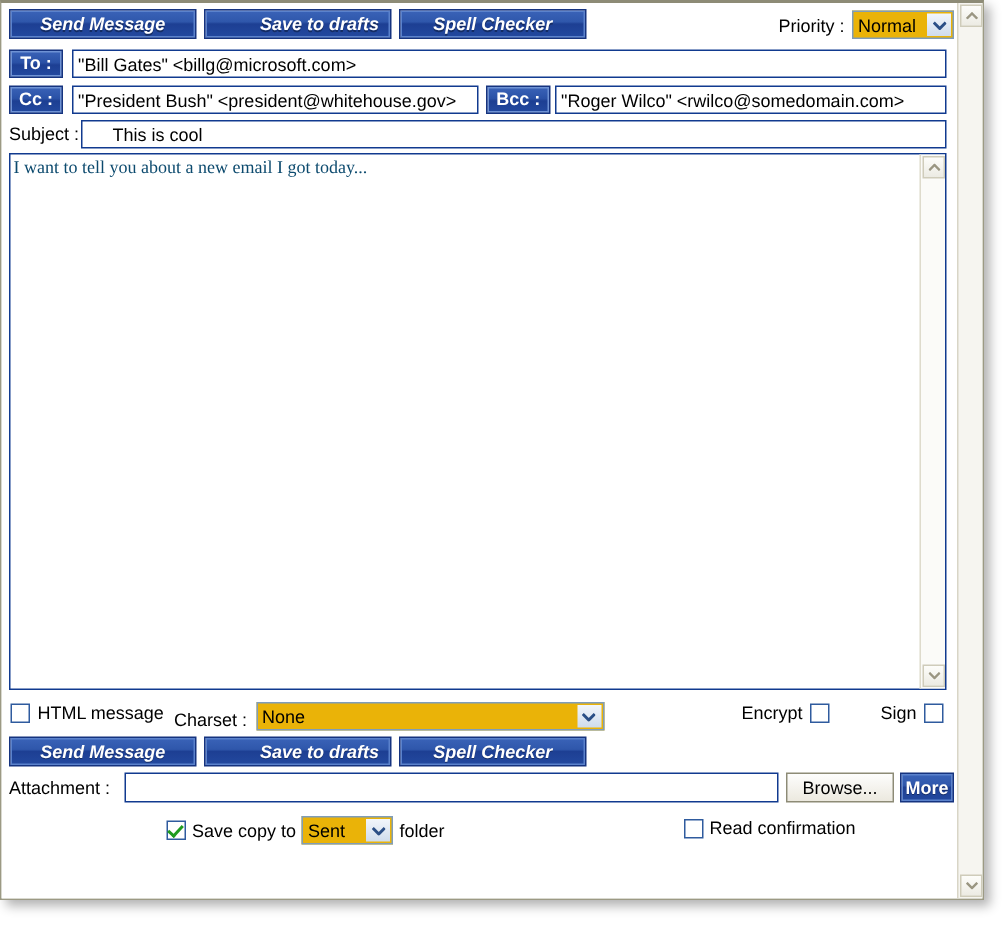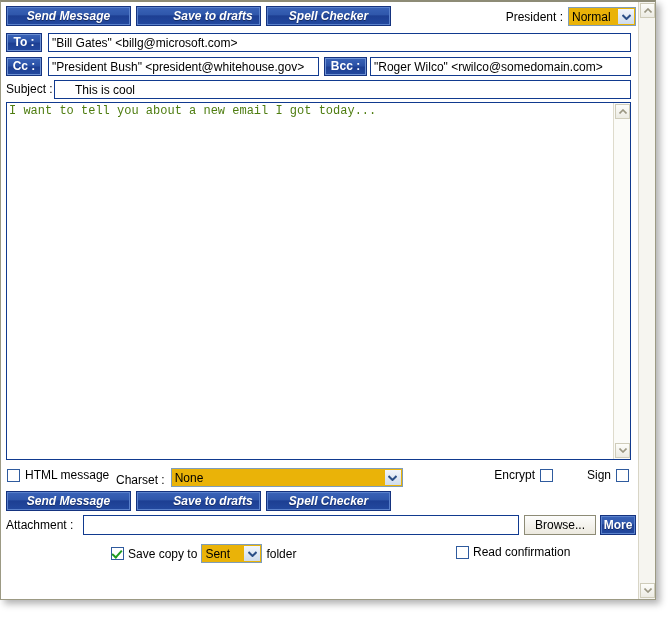--- a/index.html
+++ b/index.html
@@ -204,23 +204,23 @@
   }
   #body-text {
     position: absolute;
     left: 0; top: 0;
     width: 606px;
     height: 100%;
     border: none;
     outline: none;
     resize: none;
     background: transparent;
-    font-family: Liberation Mono, monospace;
-    font-size: 12px;
-    color: #4d7c0f;
+    font-family: Liberation Serif, serif;
+    font-size: 12px;
+    color: #0c4a6e;
     padding: 1px 0 0 2px;
     box-sizing: border-box;
     line-height: 15px;
     overflow: hidden;
   }
   #body-scroll {
     position: absolute;
     right: 0; top: 0;
     width: 17px;
     height: 100%;
@@ -336,21 +336,21 @@
 
   <div id="page">
 
     <div class="toolbar" id="toolbar-top">
       <div class="btn-blue tb-send">Send Message</div>
       <div class="btn-blue tb-drafts">Save to drafts</div>
       <div class="btn-blue tb-spell">Spell Checker</div>
     </div>
 
     <div id="priority-wrap">
-      <span class="plain-label">President :</span>
+      <span class="plain-label">Priority :</span>
       <div class="xp-select" style="width:68px;">
         <span class="val">Normal</span>
         <span class="arrow">
           <svg width="9" height="6" viewBox="0 0 9 6">
               <path d="M0.5 1 L4.5 5 L8.5 1" fill="none" stroke="#2b4f86" stroke-width="2"></path>
             </svg>
         </span>
       </div>
     </div>
 

